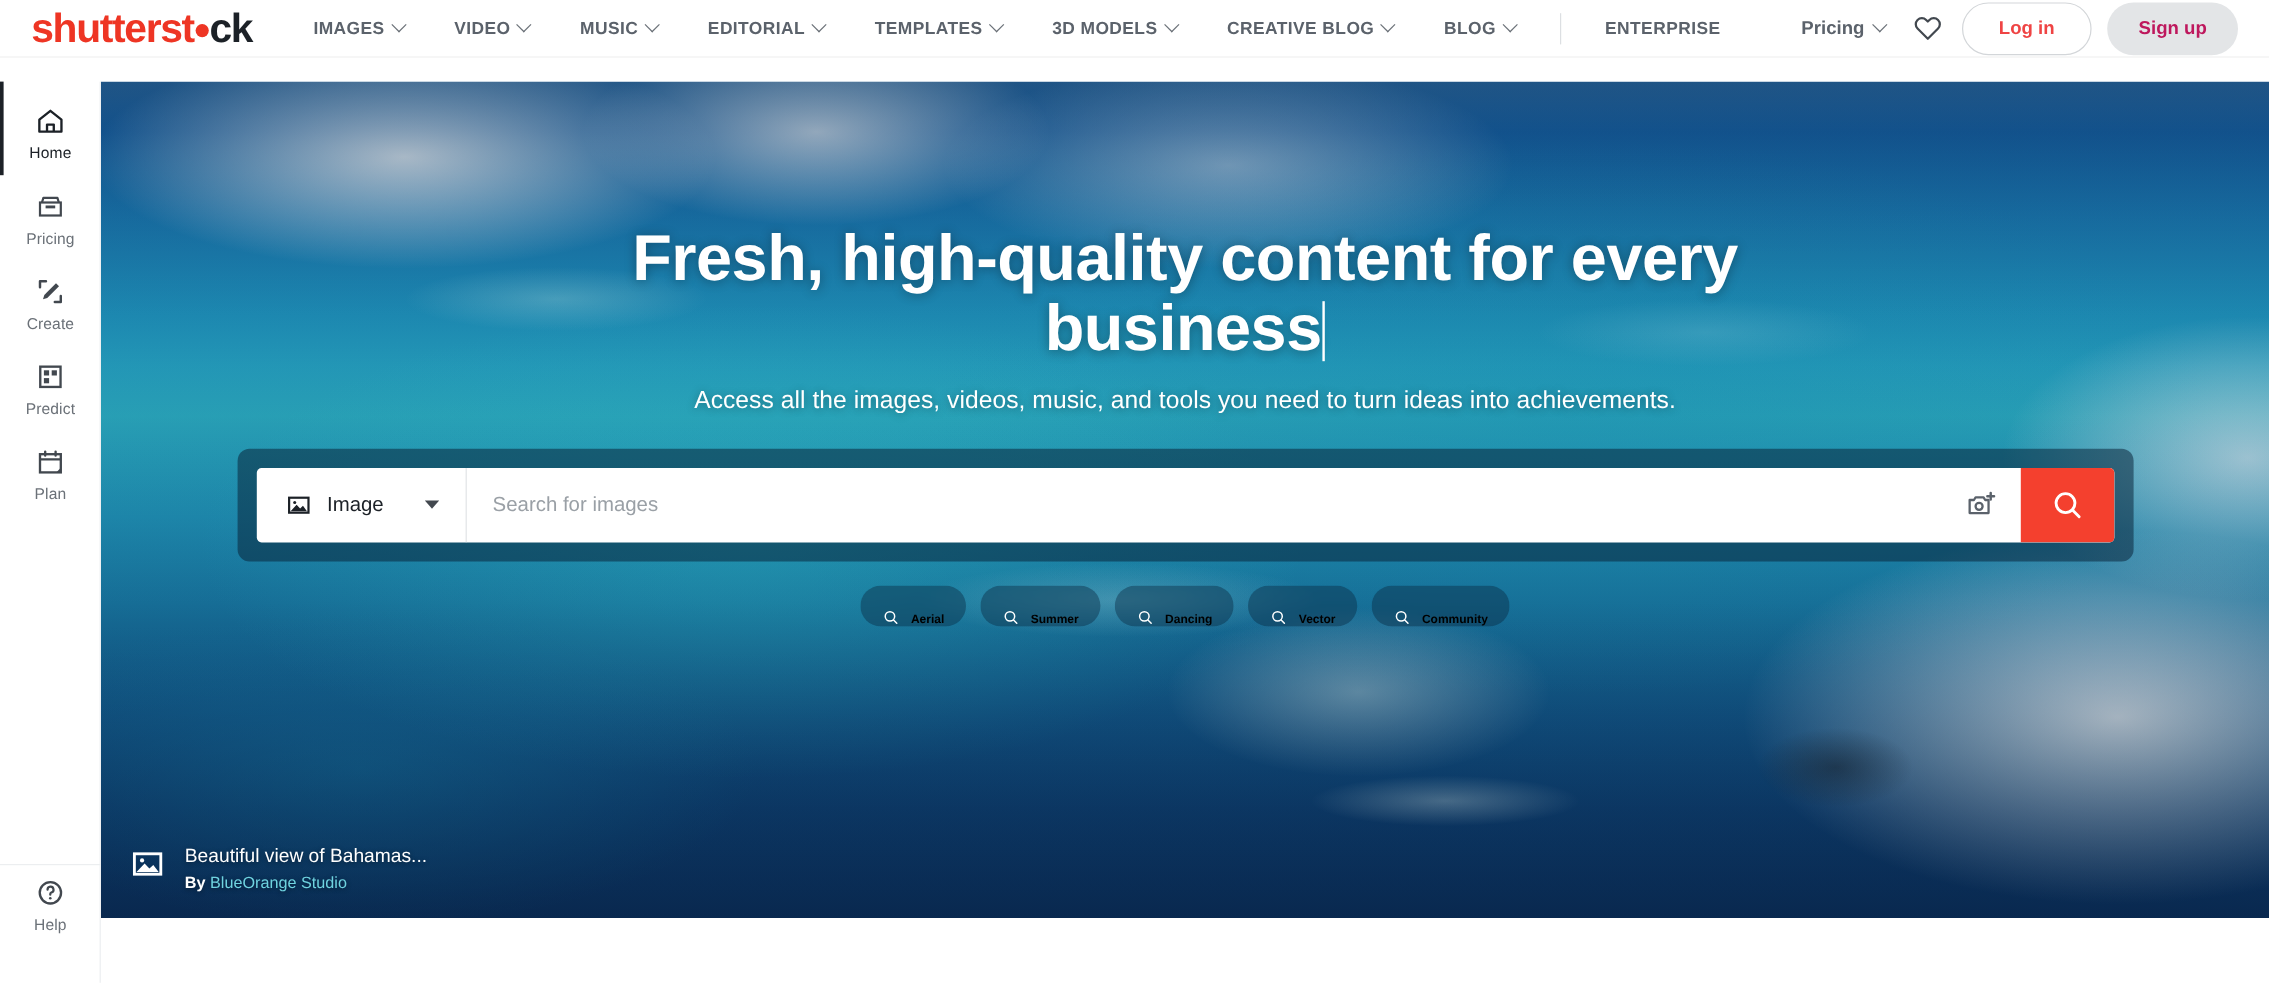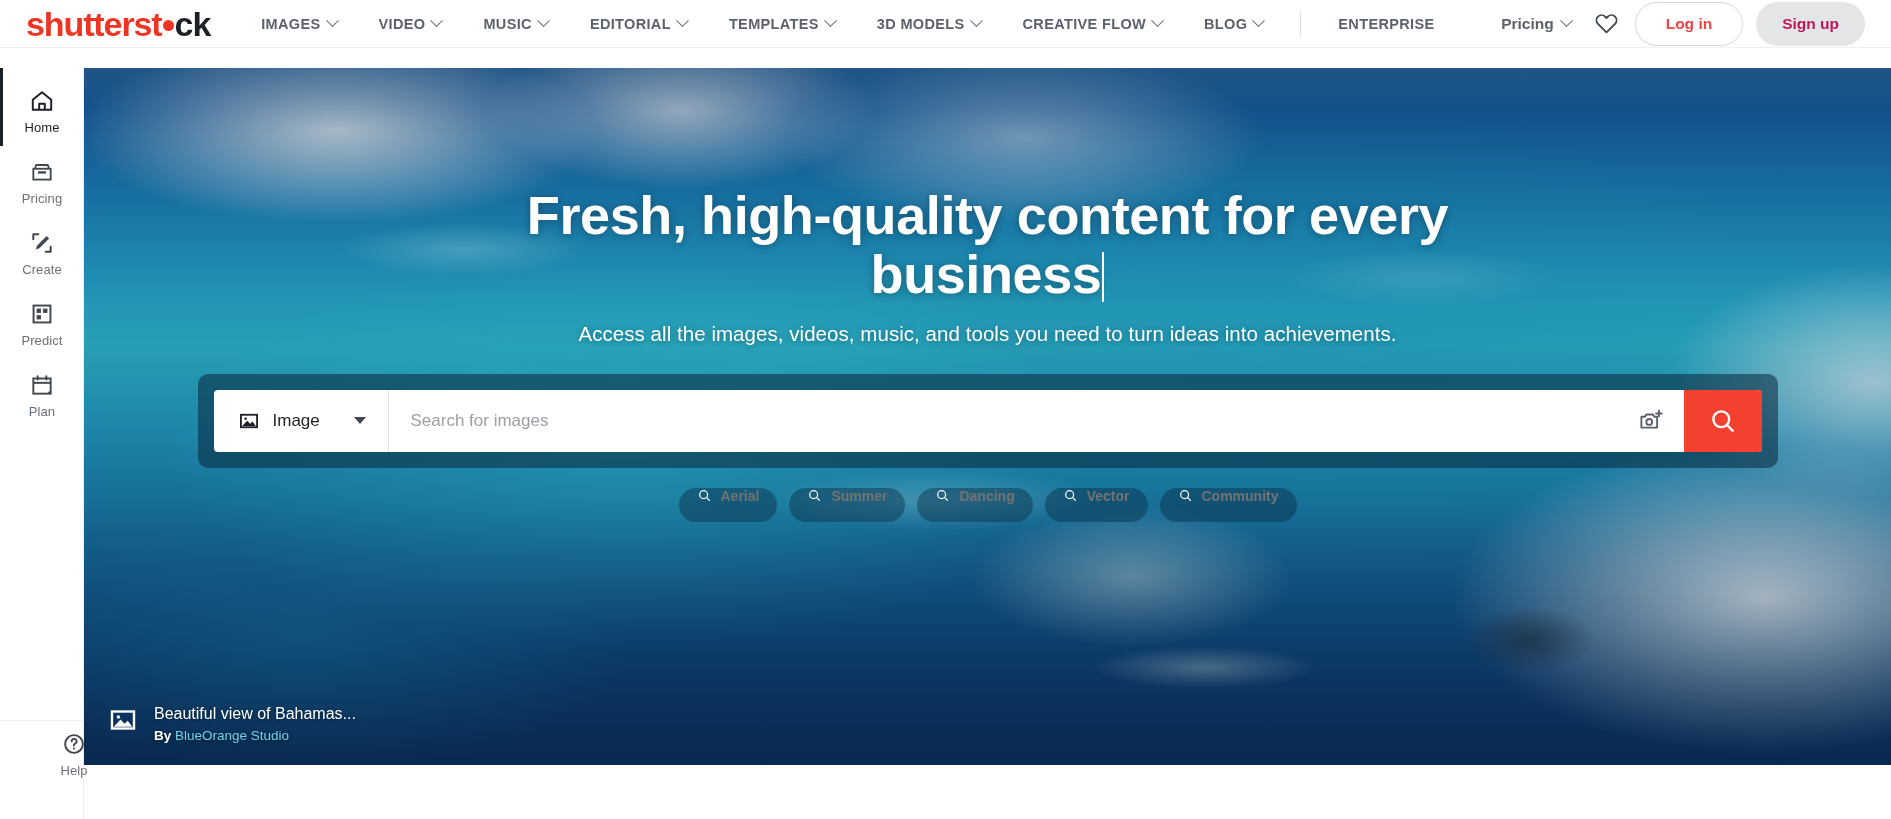--- a/index.html
+++ b/index.html
@@ -147,21 +147,20 @@
     position: absolute;
     left: 0; top: 0;
     width: 3px; height: 100%;
     background: #1c2127;
   }
   .side-top { padding-top: 20px; }
   .side-bottom {
     position: absolute;
     bottom: 30px; left: 0;
     width: 84px;
-    padding-left: 32px;
   }
   .side-sep {
     position: absolute;
     bottom: 98px; left: 0;
     width: 84px; height: 1px;
     background: #eceef0;
   }
 
   
   .hero {
@@ -302,28 +301,28 @@
     cursor: pointer;
   }
 
   
   .chips {
     margin-top: 20px;
     display: flex;
     gap: 12px;
   }
   .chip {
-    display: flex; align-items: flex-start;
+    display: flex; align-items: flex-end;
     gap: 9px;
     height: 34px;
     padding: 0 18px;
     border-radius: 17px;
     background: rgba(10,40,64,0.42);
-    color: #737373;
-    font-size: 14px;
+    color: #000000;
+    font-size: 10px;
     font-weight: 700;
     cursor: pointer;
     white-space: nowrap;
     backdrop-filter: blur(2px);
   }
 
   
   .credit {
     position: absolute;
     left: 24px; bottom: 22px;
@@ -387,21 +386,21 @@
     </div>
     <div class="navitem">
       <span>TEMPLATES</span>
       <i class="chev"></i>
     </div>
     <div class="navitem">
       <span>3D MODELS</span>
       <i class="chev"></i>
     </div>
     <div class="navitem">
-      <span>CREATIVE FLOW</span>
+      <span>CREATIVE BLOG</span>
       <i class="chev"></i>
     </div>
     <div class="navitem">
       <span>BLOG</span>
       <i class="chev"></i>
     </div>
     <div class="navdiv"></div>
     <div class="navitem">
       <span>ENTERPRISE</span>
     </div>

